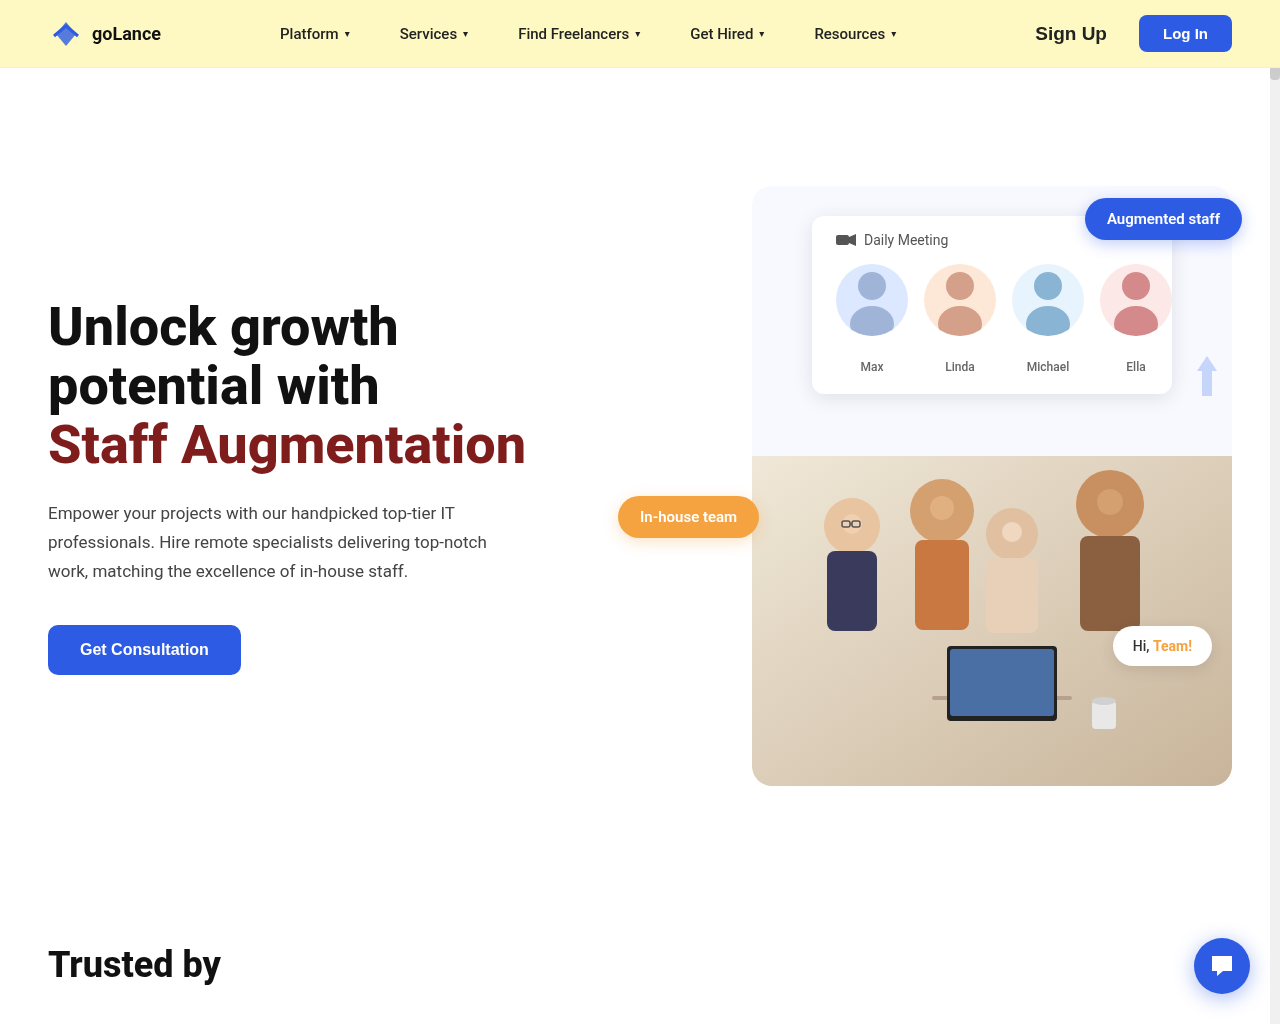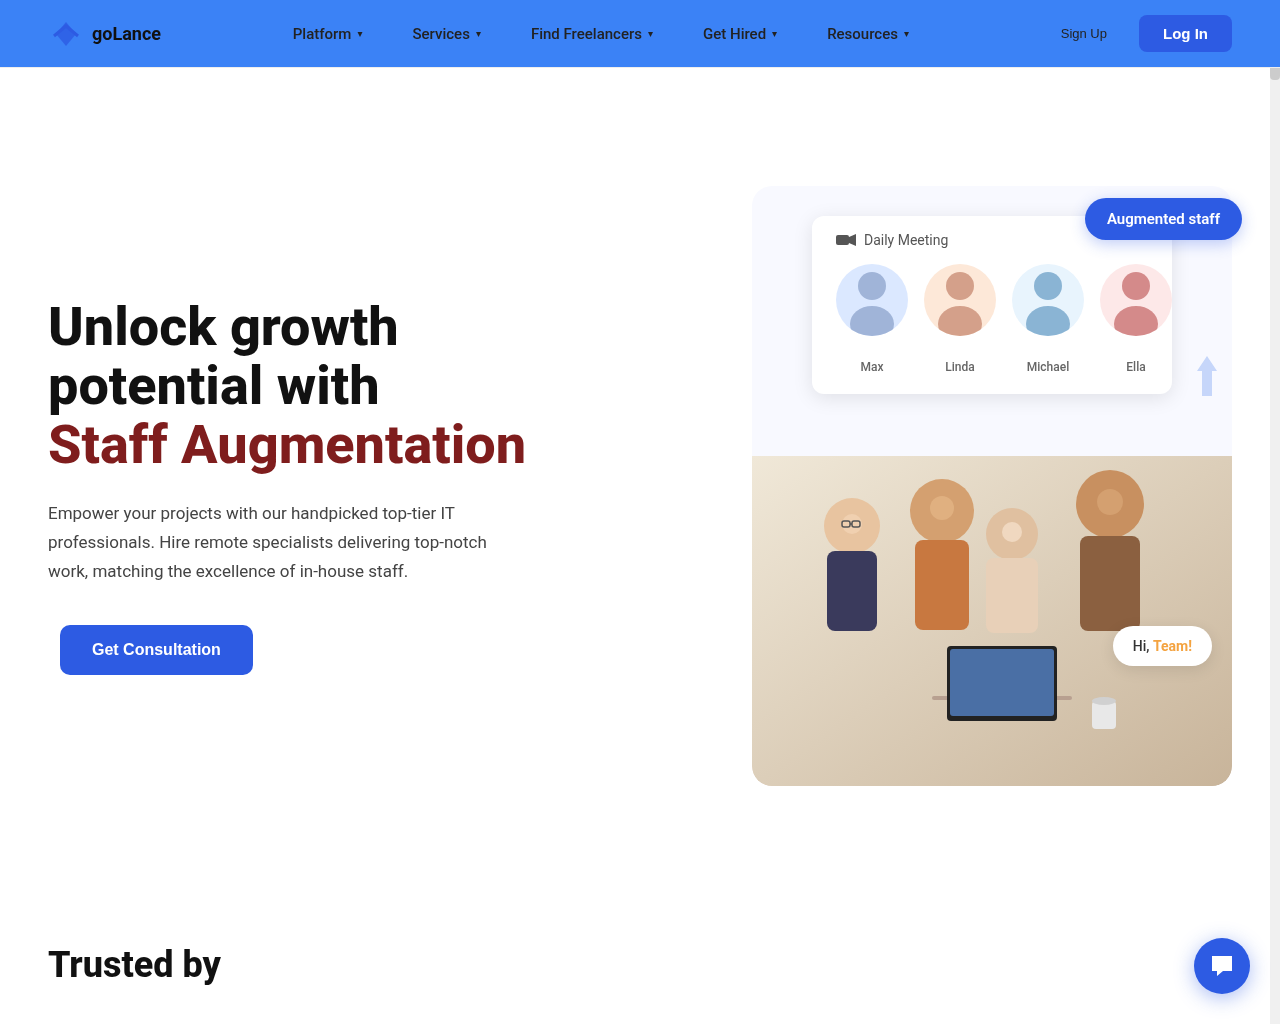--- a/index.html
+++ b/index.html
@@ -3,33 +3,33 @@
   <meta charset="utf-8">
   <style>
     * { margin: 0; padding: 0; box-sizing: border-box; }
     body { font-family: -apple-system, BlinkMacSystemFont, 'Segoe UI', Roboto, sans-serif; background: #fff; color: #1a1a2e; overflow-x: hidden; }
 
     
     nav {
       display: flex; align-items: center; justify-content: space-between;
       padding: 0 48px; height: 68px;
       border-bottom: 1px solid #eee;
-      position: sticky; top: 0; background: #3b82f6; z-index: 100;
+      position: sticky; top: 0; background: #fef9c3; z-index: 100;
     }
     .nav-logo { display: flex; align-items: center; gap: 8px; cursor: pointer; }
     .nav-logo-icon { width: 36px; height: 36px; }
     .nav-links { display: flex; align-items: center; gap: 18px; }
     .nav-link {
       padding: 8px 16px; font-size: 15px; color: #222; font-weight: 500;
       cursor: pointer; border-radius: 6px; transition: background .15s;
       display: flex; align-items: center; gap: 4px;
     }
     .nav-actions { display: flex; align-items: center; gap: 12px; }
     .btn-signup {
-      padding: 8px 20px; font-size: 13px; font-weight: 400;
+      padding: 8px 20px; font-size: 19px; font-weight: 700;
       background: transparent; border: none; cursor: pointer; color: #222;
     }
     .btn-login {
       padding: 10px 24px; font-size: 15px; font-weight: 600;
       background: #2d5be3; color: #fff; border: none; border-radius: 8px; cursor: pointer;
     }
 
     
     .scrollbar {
       position: fixed; right: 0; top: 0; width: 10px; height: 100%; background: #f0f0f0;
@@ -51,21 +51,21 @@
       font-size: 54px; font-weight: 800; line-height: 1.1;
       color: #111; margin-bottom: 24px;
     }
     .hero-heading .accent { color: #7f1d1d; }
     .hero-subtext {
       font-size: 17px; color: #444; line-height: 1.7;
       margin-bottom: 40px; max-width: 480px;
     }
     .btn-consultation {
       padding: 16px 32px; font-size: 16px; font-weight: 600;
-      background: #2d5be3; color: #fff; border: none; border-radius: 10px; cursor: pointer; margin-left: 12px;
+      background: #2d5be3; color: #fff; border: none; border-radius: 10px; cursor: pointer;
     }
 
     
     .hero-right {
       flex: 1; position: relative;
       min-height: 600px;
     }
     .hero-image-card {
       background: #f8f9ff;
       border-radius: 20px;
@@ -344,20 +344,21 @@
           <ellipse cx="352" cy="245" rx="12" ry="4" fill="#d0d0d0"></ellipse>
         </svg>
 
         <div class="bubble-hiteam">
           <span>Hi, </span><span class="team-accent">Team!</span>
         </div>
       </div>
 
     </div>
 
+    <div class="badge-inhouse">In-house team</div>
 
   </div>
 </section>
 
 <section class="trusted-section">
   <h2 class="trusted-heading">Trusted by</h2>
 
 </section>
 
 <div class="chat-button">

